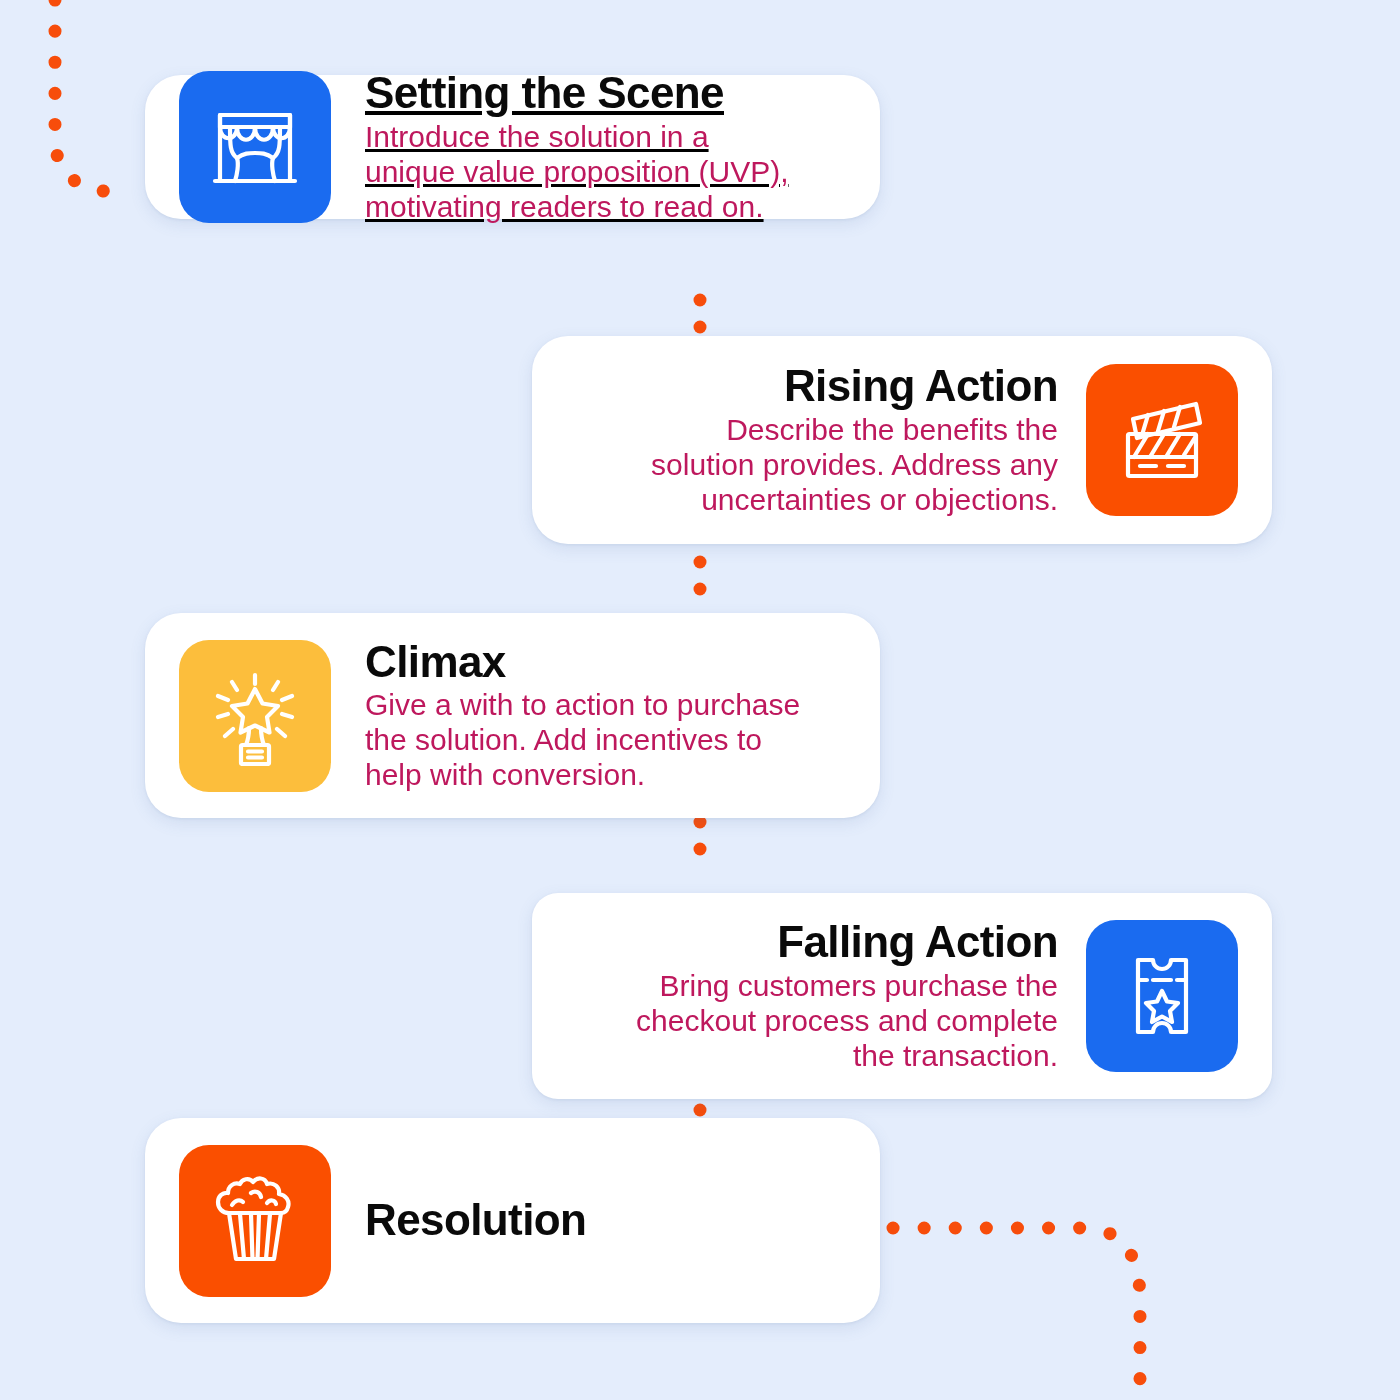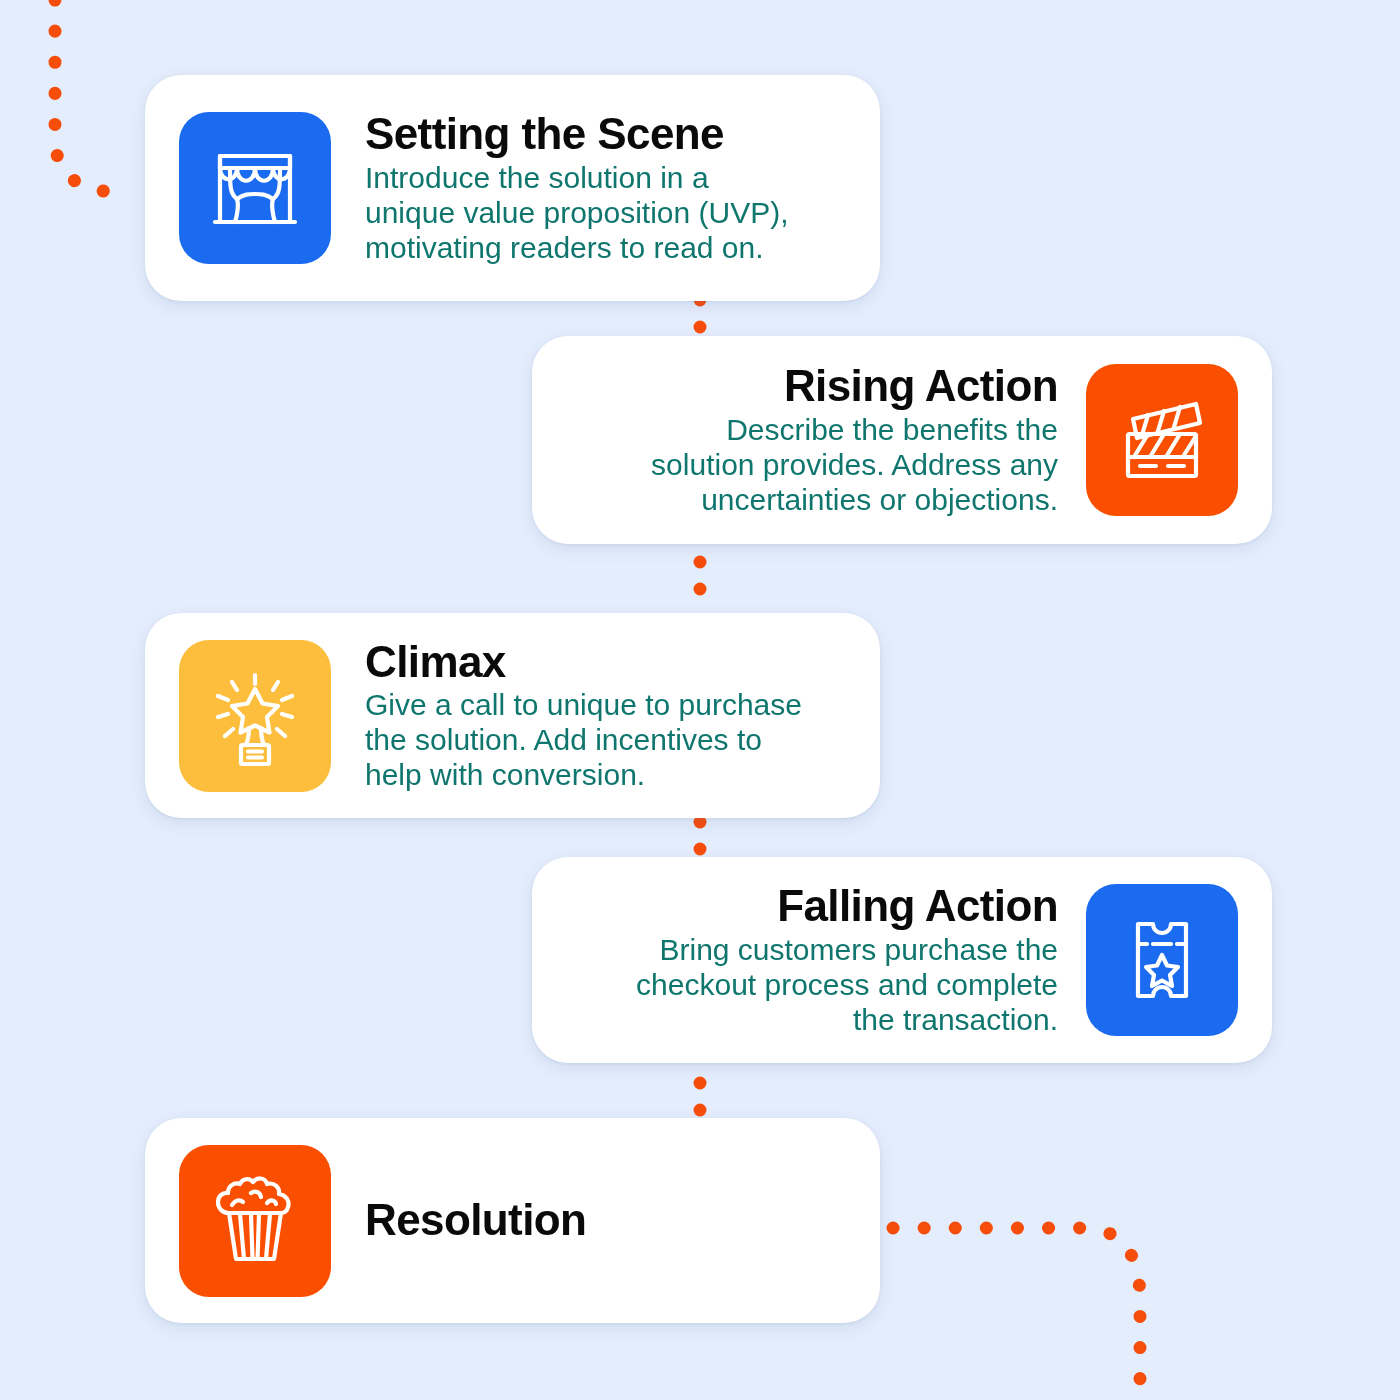--- a/index.html
+++ b/index.html
@@ -41,24 +41,24 @@
     box-shadow: 0 5px 16px rgba(80, 110, 160, 0.13),
                 0 1px 3px rgba(80, 110, 160, 0.10);
     display: flex;
     align-items: center;
     padding: 0 34px;
   }
 
   .card.left   { left: 145px;  width: 735px; }
   .card.right  { left: 532px;  width: 740px; padding-left: 28px; }
 
-  .card-1 { top: 75px;   height: 226px; }
+  .card-1 { top: 75px;   height: 144px; text-decoration: underline; }
   .card-2 { top: 336px;  height: 208px; }
   .card-3 { top: 597px;  height: 205px; margin-top: 16px; }
-  .card-4 { top: 857px;  height: 206px; }
+  .card-4 { top: 893px;  height: 206px; border-radius: 26px; }
   .card-5 { top: 1118px; height: 205px; }
 
   .icon-badge {
     flex: 0 0 auto;
     width: 152px;
     height: 152px;
     border-radius: 30px;
     display: flex;
     align-items: center;
     justify-content: center;
@@ -80,21 +80,21 @@
   .card-title {
     font-size: 44px;
     font-weight: 700;
     color: #0a0a0a;
     line-height: 1.06;
     letter-spacing: -0.6px;
   }
 
   .card-desc {
     font-size: 30px;
-    color: #0f766e;
+    color: #be185d;
     line-height: 1.17;
     margin-top: 2px;
     white-space: pre-line;
   }
 </style>
 </head>
 <body>
 
 <div id="stage">
 
@@ -172,21 +172,21 @@
         <path d="M43 85.5 H57 M43 91.5 H57"></path>
         <path d="M50 9 V18"></path>
         <path d="M27 16 L32 24 M73 16 L68 24"></path>
         <path d="M13 30 L23 34 M87 30 L77 34"></path>
         <path d="M13 51 L23 48 M87 51 L77 48"></path>
         <path d="M20 70 L28 63 M80 70 L72 63"></path>
       </svg>
     </div>
     <div class="text-block">
       <div class="card-title">Climax</div>
-      <div class="card-desc">Give a call to unique to purchase
+      <div class="card-desc">Give a with to action to purchase
 the solution. Add incentives to
 help with conversion.</div>
     </div>
   </div>
 
   <div class="card right card-4">
     <div class="icon-badge" style="background:#1a6bf0">
       <svg width="100" height="100" viewBox="0 0 100 100" fill="none" stroke="#ffffff" stroke-width="4.2" stroke-linecap="round" stroke-linejoin="round">
         <path d="M26 14 H41 A9 9 0 0 0 59 14 H74 V86 H59 A9 9 0 0 0 41 86 H26 Z"></path>
         <path d="M26 34 H35 M41 34 H59 M65 34 H74"></path>

